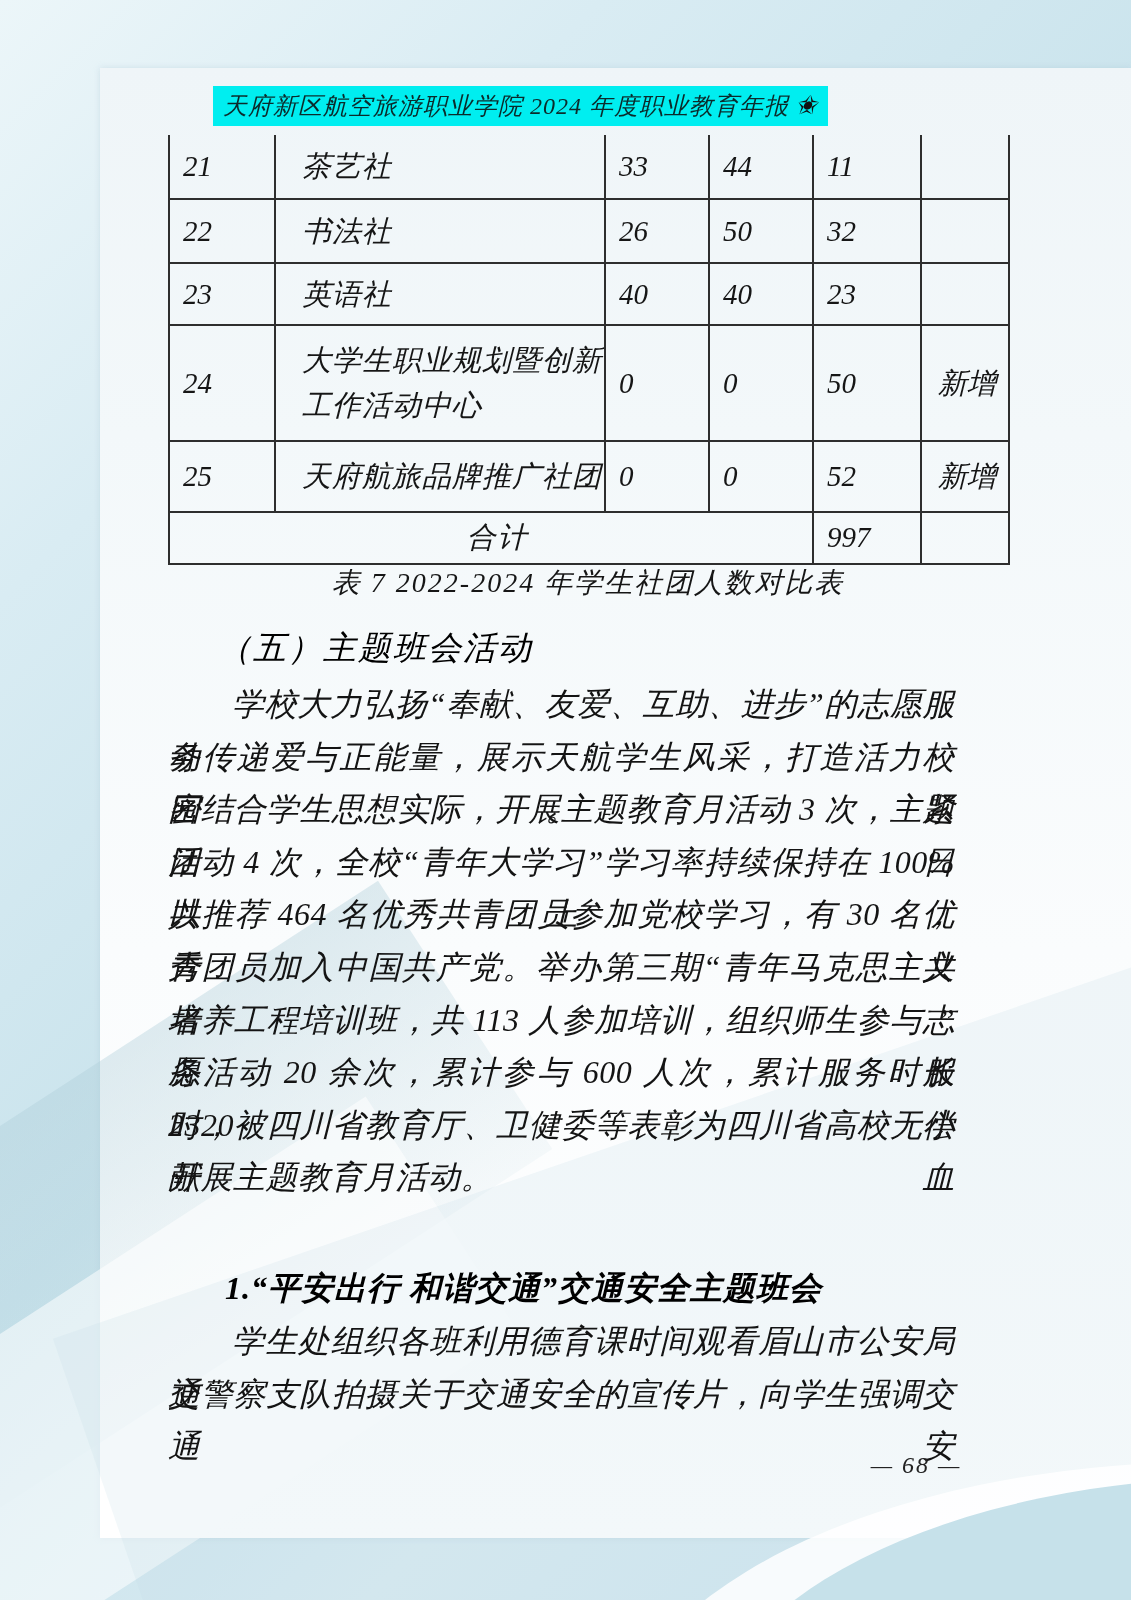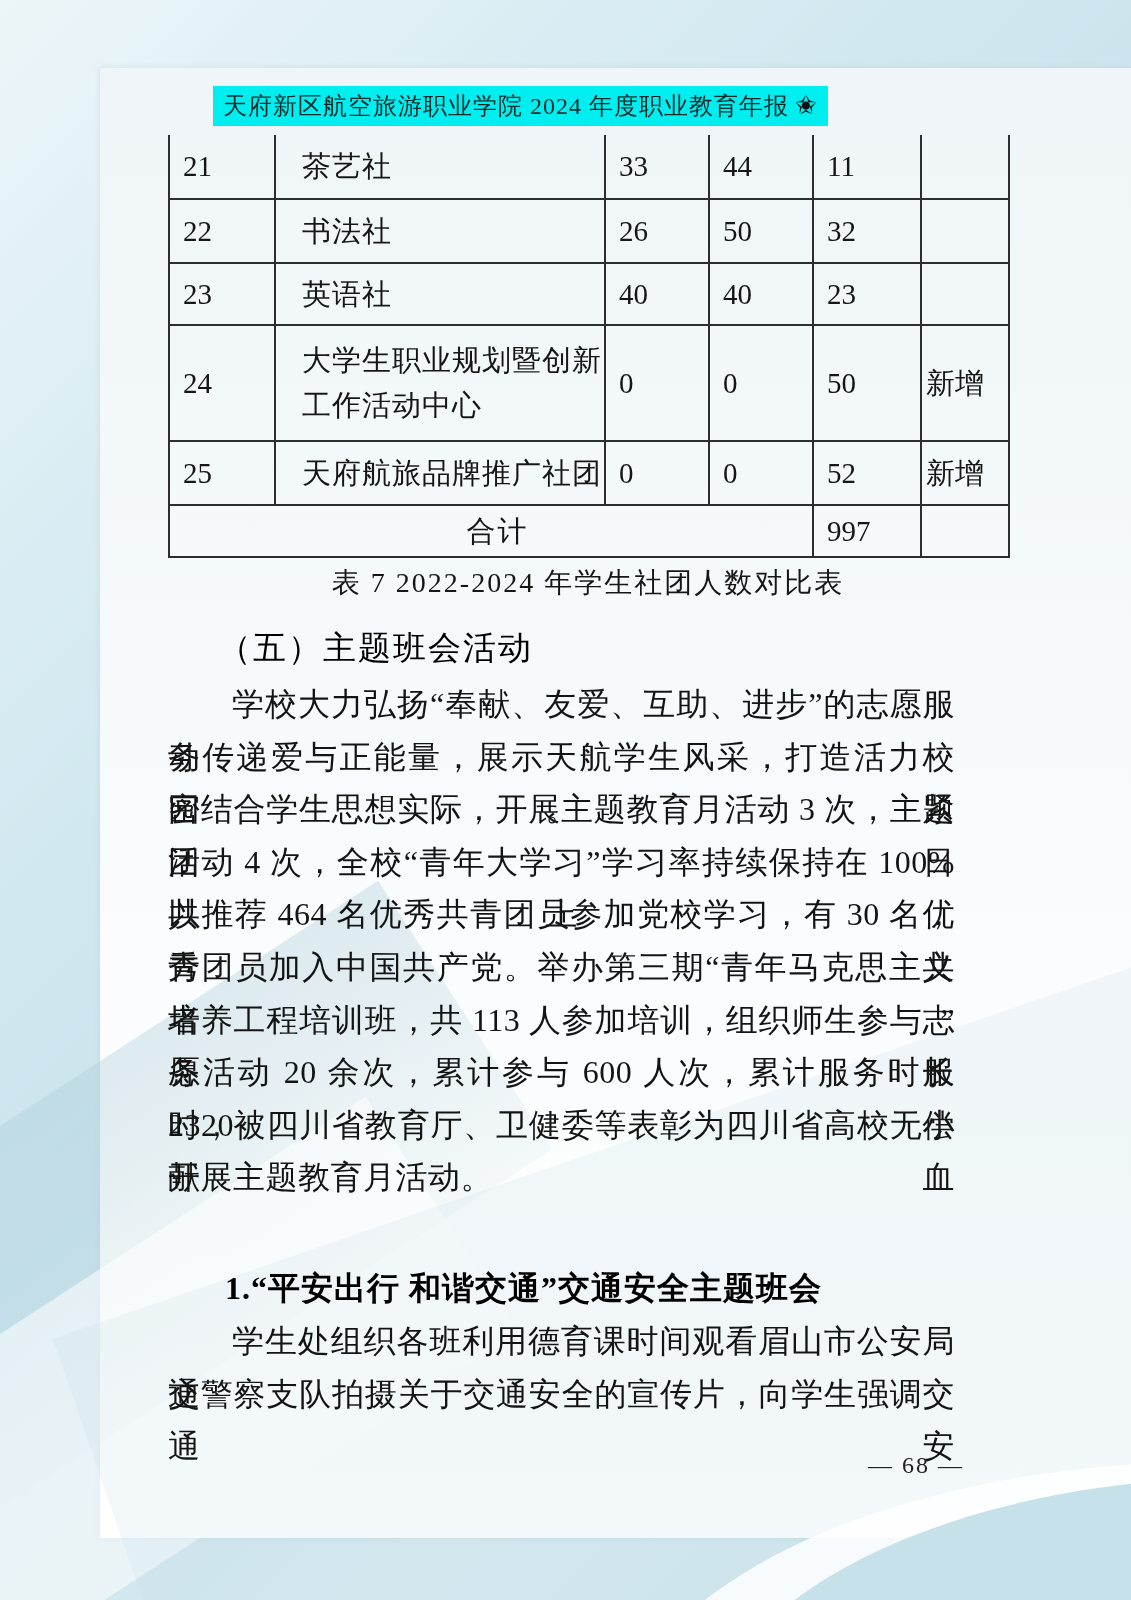--- a/index.html
+++ b/index.html
@@ -13,31 +13,31 @@
   .deco-band1{left:-160px;top:1040px;width:680px;height:320px;transform:rotate(-33deg);
     background:linear-gradient(180deg,rgba(173,205,216,0.38),rgba(173,205,216,0.10));}
   .deco-band2{left:-220px;top:1270px;width:720px;height:280px;transform:rotate(-33deg);
     background:rgba(255,255,255,0.55);}
   .deco-band3{left:110px;top:1120px;width:1250px;height:560px;transform:rotate(-19deg);
     background:rgba(197,222,231,0.20);}
   .deco-curve-white{left:610px;top:1462px;width:1200px;height:600px;border-radius:50%;
     background:rgba(255,255,255,0.85);}
   .deco-curve-blue{left:700px;top:1477px;width:1100px;height:560px;border-radius:50%;
     background:#c6e1ea;}
-  .z{position:absolute;z-index:2;}
+  .z{position:absolute;z-index:2;font-style:italic;}
   .header-bar{left:213px;top:86px;height:40px;line-height:40px;padding:0 10px;
     background:#00eef0;color:#0b2b2b;font-size:24px;letter-spacing:1px;white-space:nowrap;}
   .star{margin-left:6px;font-size:26px;color:#111;}
   table.club-table{left:168px;top:135px;width:840px;border-collapse:collapse;table-layout:fixed;
     color:#161616;}
   table.club-table td{border:2px solid #2e2e2e;font-size:29px;line-height:1.55;
     padding:0 0 0 13px;vertical-align:middle;overflow:hidden;}
   table.club-table tr.first td{border-top:none;}
   table.club-table td.name{padding-left:26px;letter-spacing:1px;}
-  table.club-table td.remark{text-align:left;padding:4px;}
+  table.club-table td.remark{text-align:right;padding:12px;}
   tr.h64{height:64px;} tr.h62{height:62px;} tr.h116{height:116px;} tr.h56{height:52px;}
   td.total-label{text-align:center;padding:0;letter-spacing:2px;}
   .caption{left:168px;top:564px;width:840px;text-align:center;font-size:28px;
     letter-spacing:2px;color:#161616;}
   .sec-heading{left:168px;top:626px;width:820px;font-size:33px;color:#000;
     padding-left:50px;letter-spacing:2px;}
   .para{left:168px;width:787px;color:#141414;font-size:32px;}
   .para .line{height:52.6px;line-height:52.6px;text-align:justify;text-align-last:justify;
     letter-spacing:0.5px;}
   .para .line.indent{text-indent:64px;}

